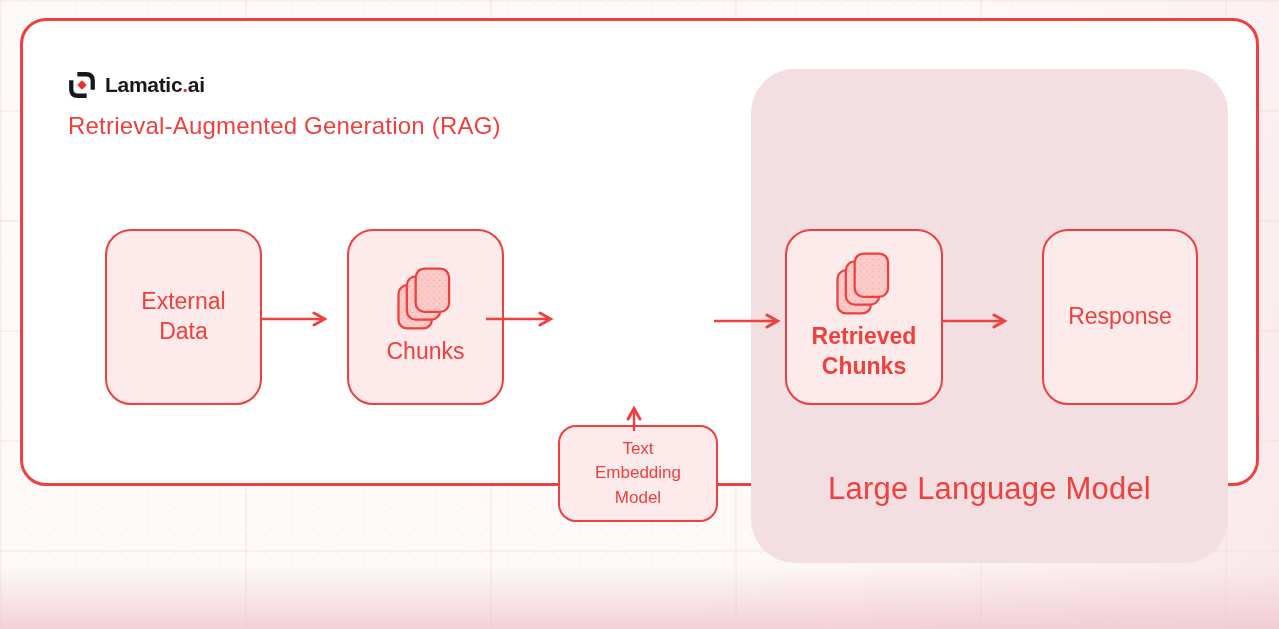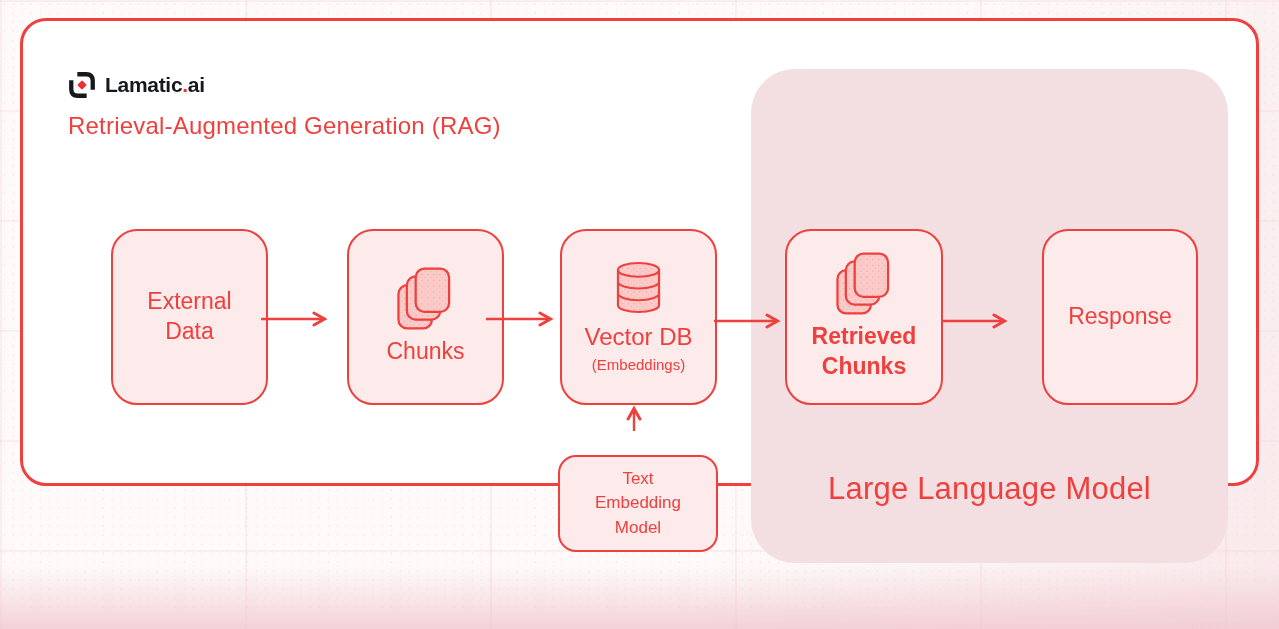--- a/index.html
+++ b/index.html
@@ -89,29 +89,29 @@
   }
   .node .label {
     font-size: 23px;
     line-height: 1.3;
     padding: 0 10px;
   }
   .node .sublabel {
     font-size: 15px;
     margin-top: -4px;
   }
-  .node-external   { left: 88px;  }
+  .node-external   { left: 82px;  }
   .node-chunks     { left: 324px; }
   .node-vectordb   { left: 537px; }
   .node-retrieved  { left: 762px; width: 158px; font-weight: bold; }
   .node-response   { left: 1019px; width: 156px; }
 
   .node-small {
     position: absolute;
-    left: 535px; top: 434px;
+    left: 535px; top: 404px;
     width: 160px; height: 97px;
     background: #fdeaea;
     border: 2.2px solid #ee403d;
     border-radius: 18px;
     display: flex;
     align-items: center;
     justify-content: center;
     text-align: center;
     color: #ee403d;
   }
@@ -168,40 +168,20 @@
           </pattern>
         </defs>
         <rect x="1.5" y="18.5" width="34" height="44" rx="9" fill="url(#dotsA)" stroke="#ee403d" stroke-width="2.3"></rect>
         <rect x="10" y="9.5" width="34" height="44" rx="9" fill="url(#dotsA)" stroke="#ee403d" stroke-width="2.3"></rect>
         <rect x="19" y="1.5" width="34" height="44" rx="9" fill="url(#dotsA)" stroke="#ee403d" stroke-width="2.3"></rect>
       </svg>
     </span>
     <div class="label">Chunks</div>
   </div>
 
-  <div class="node node-vectordb">
-    <span class="icon-box">
-      <svg width="47" height="53" viewBox="0 0 48 54">
-        <defs>
-          <pattern id="dotsB" width="6" height="6" patternUnits="userSpaceOnUse">
-            <rect width="6" height="6" fill="#fbcbc9"></rect>
-            <circle cx="1.5" cy="1.5" r="0.7" fill="#f29e99"></circle>
-            <circle cx="4.5" cy="4.5" r="0.7" fill="#f6b3ae"></circle>
-          </pattern>
-        </defs>
-        <path d="M3,9 L3,45 A21,7 0 0 0 45,45 L45,9 Z" fill="url(#dotsB)" stroke="none"></path>
-        <path d="M3,9 L3,45 A21,7 0 0 0 45,45 L45,9" fill="none" stroke="#ee403d" stroke-width="2.2"></path>
-        <ellipse cx="24" cy="9" rx="21" ry="7" fill="url(#dotsB)" stroke="#ee403d" stroke-width="2.2"></ellipse>
-        <path d="M3,21 A21,7 0 0 0 45,21" fill="none" stroke="#ee403d" stroke-width="2"></path>
-        <path d="M3,33 A21,7 0 0 0 45,33" fill="none" stroke="#ee403d" stroke-width="2"></path>
-      </svg>
-    </span>
-    <div class="label" style="font-size:24px">Vector DB</div>
-    <div class="sublabel">(Embeddings)</div>
-  </div>
 
   <div class="node node-retrieved">
     <span class="icon-box">
       <svg width="57" height="63" viewBox="0 0 58 64">
         <defs>
           <pattern id="dotsC" width="6" height="6" patternUnits="userSpaceOnUse">
             <rect width="6" height="6" fill="#fbcbc9"></rect>
             <circle cx="1.5" cy="1.5" r="0.7" fill="#f29e99"></circle>
             <circle cx="4.5" cy="4.5" r="0.7" fill="#f6b3ae"></circle>
           </pattern>

